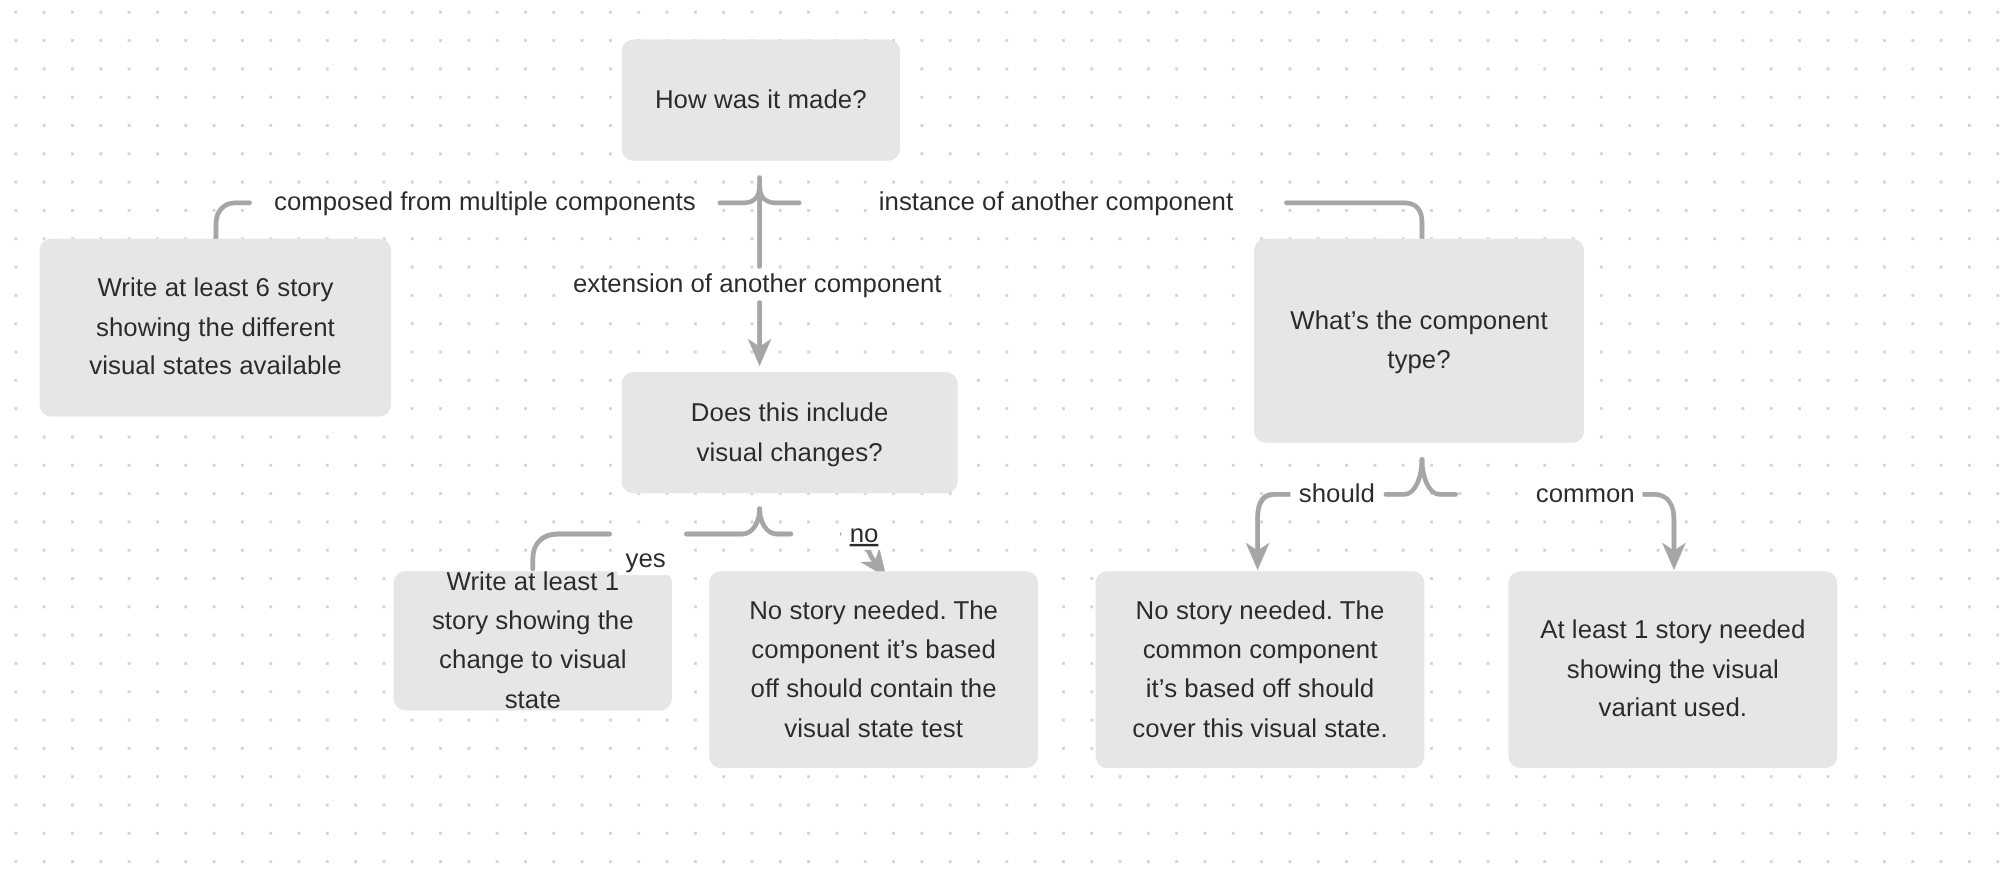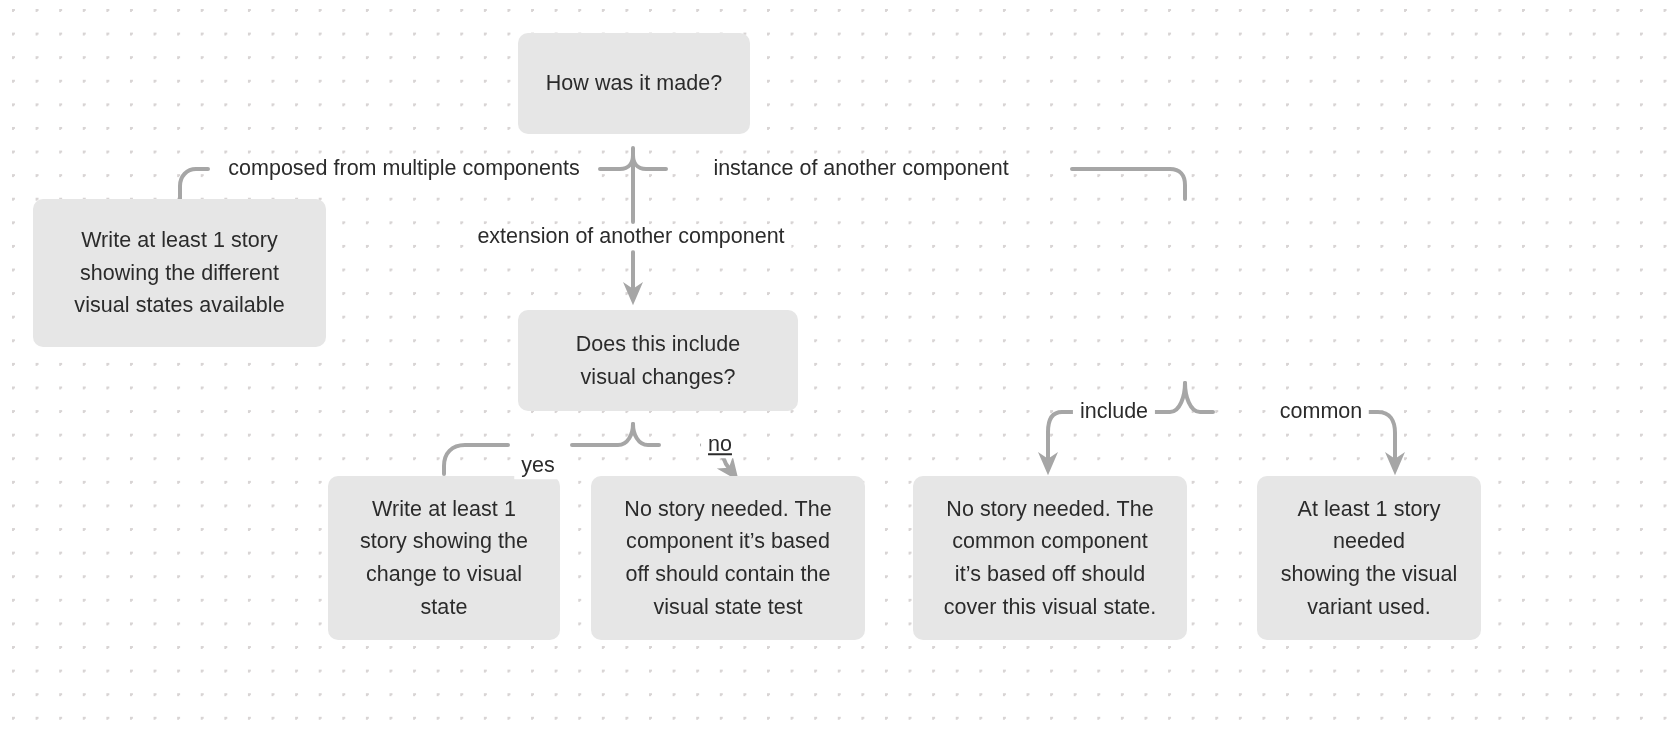--- a/index.html
+++ b/index.html
@@ -82,59 +82,63 @@
       <path d="M 1185,383 C 1185,396 1180,412 1170,412 L 1155,412 M 1075,412 L 1062,412 C 1052,412 1048,420 1048,432 L 1048,464" marker-end="url(#arrow)"></path>
       <path d="M 1185,383 C 1185,396 1190,412 1200,412 L 1213,412 M 1344,412 L 1378,412 C 1390,412 1395,421 1395,433 L 1395,464" marker-end="url(#arrow)"></path>
     </g>
   </svg>
 
   <div class="node" style="left:518px; top:33px; width:232px; height:101px;">
     <span class="node-label">How was it made?</span>
   </div>
 
   <div class="node" style="left:33px; top:199px; width:293px; height:148px;">
-    <span class="node-label">Write at least 1 story
+    <span class="node-label">Write at least 6 story
 showing the different
 visual states available</span>
   </div>
 
   <div class="node" style="left:518px; top:310px; width:280px; height:101px;">
     <span class="node-label">Does this include
 visual changes?</span>
   </div>
 
+  <div class="node" style="left:1045px; top:199px; width:275px; height:170px;">
+    <span class="node-label">What’s the component
+type?</span>
+  </div>
 
-  <div class="node" style="left:328px; top:476px; width:232px; height:164px;">
+  <div class="node" style="left:328px; top:476px; width:232px; height:116px;">
     <span class="node-label">Write at least 1
 story showing the
 change to visual
 state</span>
   </div>
 
   <div class="node" style="left:591px; top:476px; width:274px; height:164px;">
     <span class="node-label">No story needed. The
 component it’s based
 off should contain the
 visual state test</span>
   </div>
 
   <div class="node" style="left:913px; top:476px; width:274px; height:164px;">
     <span class="node-label">No story needed. The
 common component
 it’s based off should
 cover this visual state.</span>
   </div>
 
-  <div class="node" style="left:1257px; top:476px; width:224px; height:164px;">
+  <div class="node" style="left:1257px; top:476px; width:274px; height:164px;">
     <span class="node-label">At least 1 story needed
 showing the visual
 variant used.</span>
   </div>
 
   <span class="edge-label" style="left:631px; top:237px;">extension of another component</span>
   <span class="edge-label" style="left:404px; top:169px;">composed from multiple components</span>
-  <span class="edge-label" style="left:861px; top:169px;">instance of another component</span>
+  <span class="edge-label" style="left:880px; top:169px;">instance of another component</span>
   <span class="edge-label" style="left:538px; top:466px;">yes</span>
   <span class="edge-label" style="left:720px; top:445px;text-decoration:underline;">no</span>
-  <span class="edge-label" style="left:1114px; top:412px;">include</span>
+  <span class="edge-label" style="left:1114px; top:412px;">should</span>
   <span class="edge-label" style="left:1321px; top:412px;">common</span>
 
 </div>
 
 </body></html>

